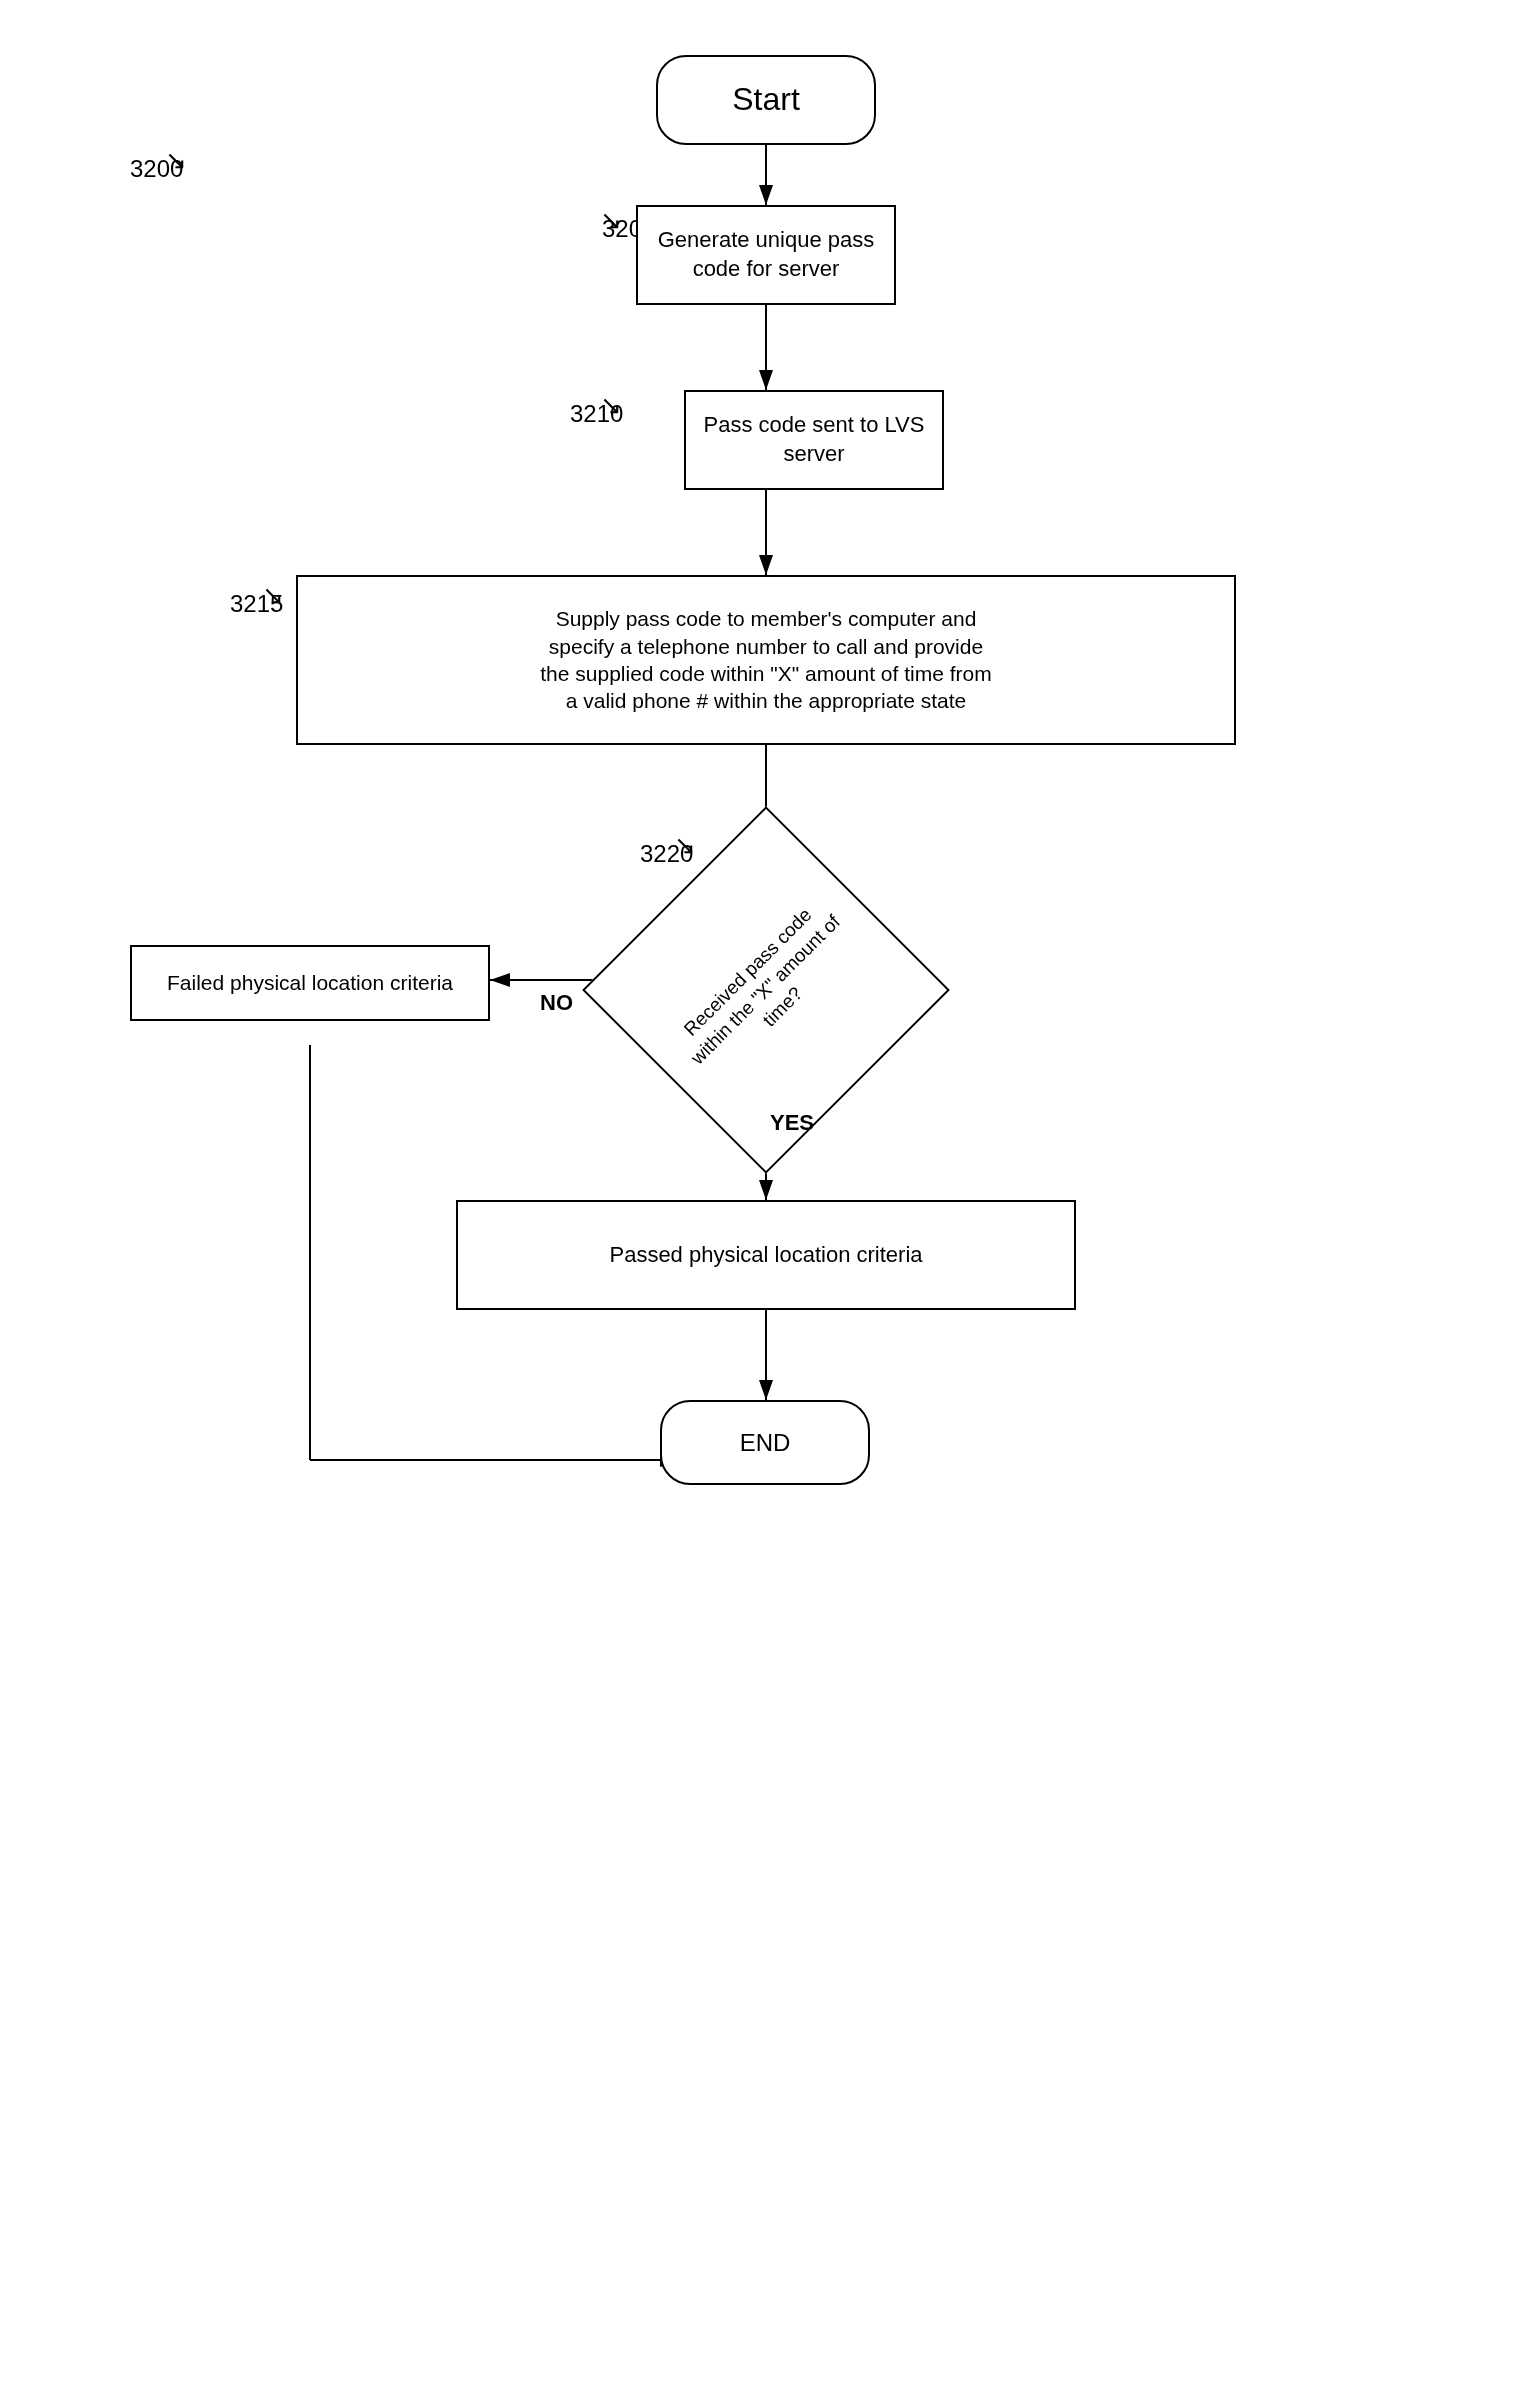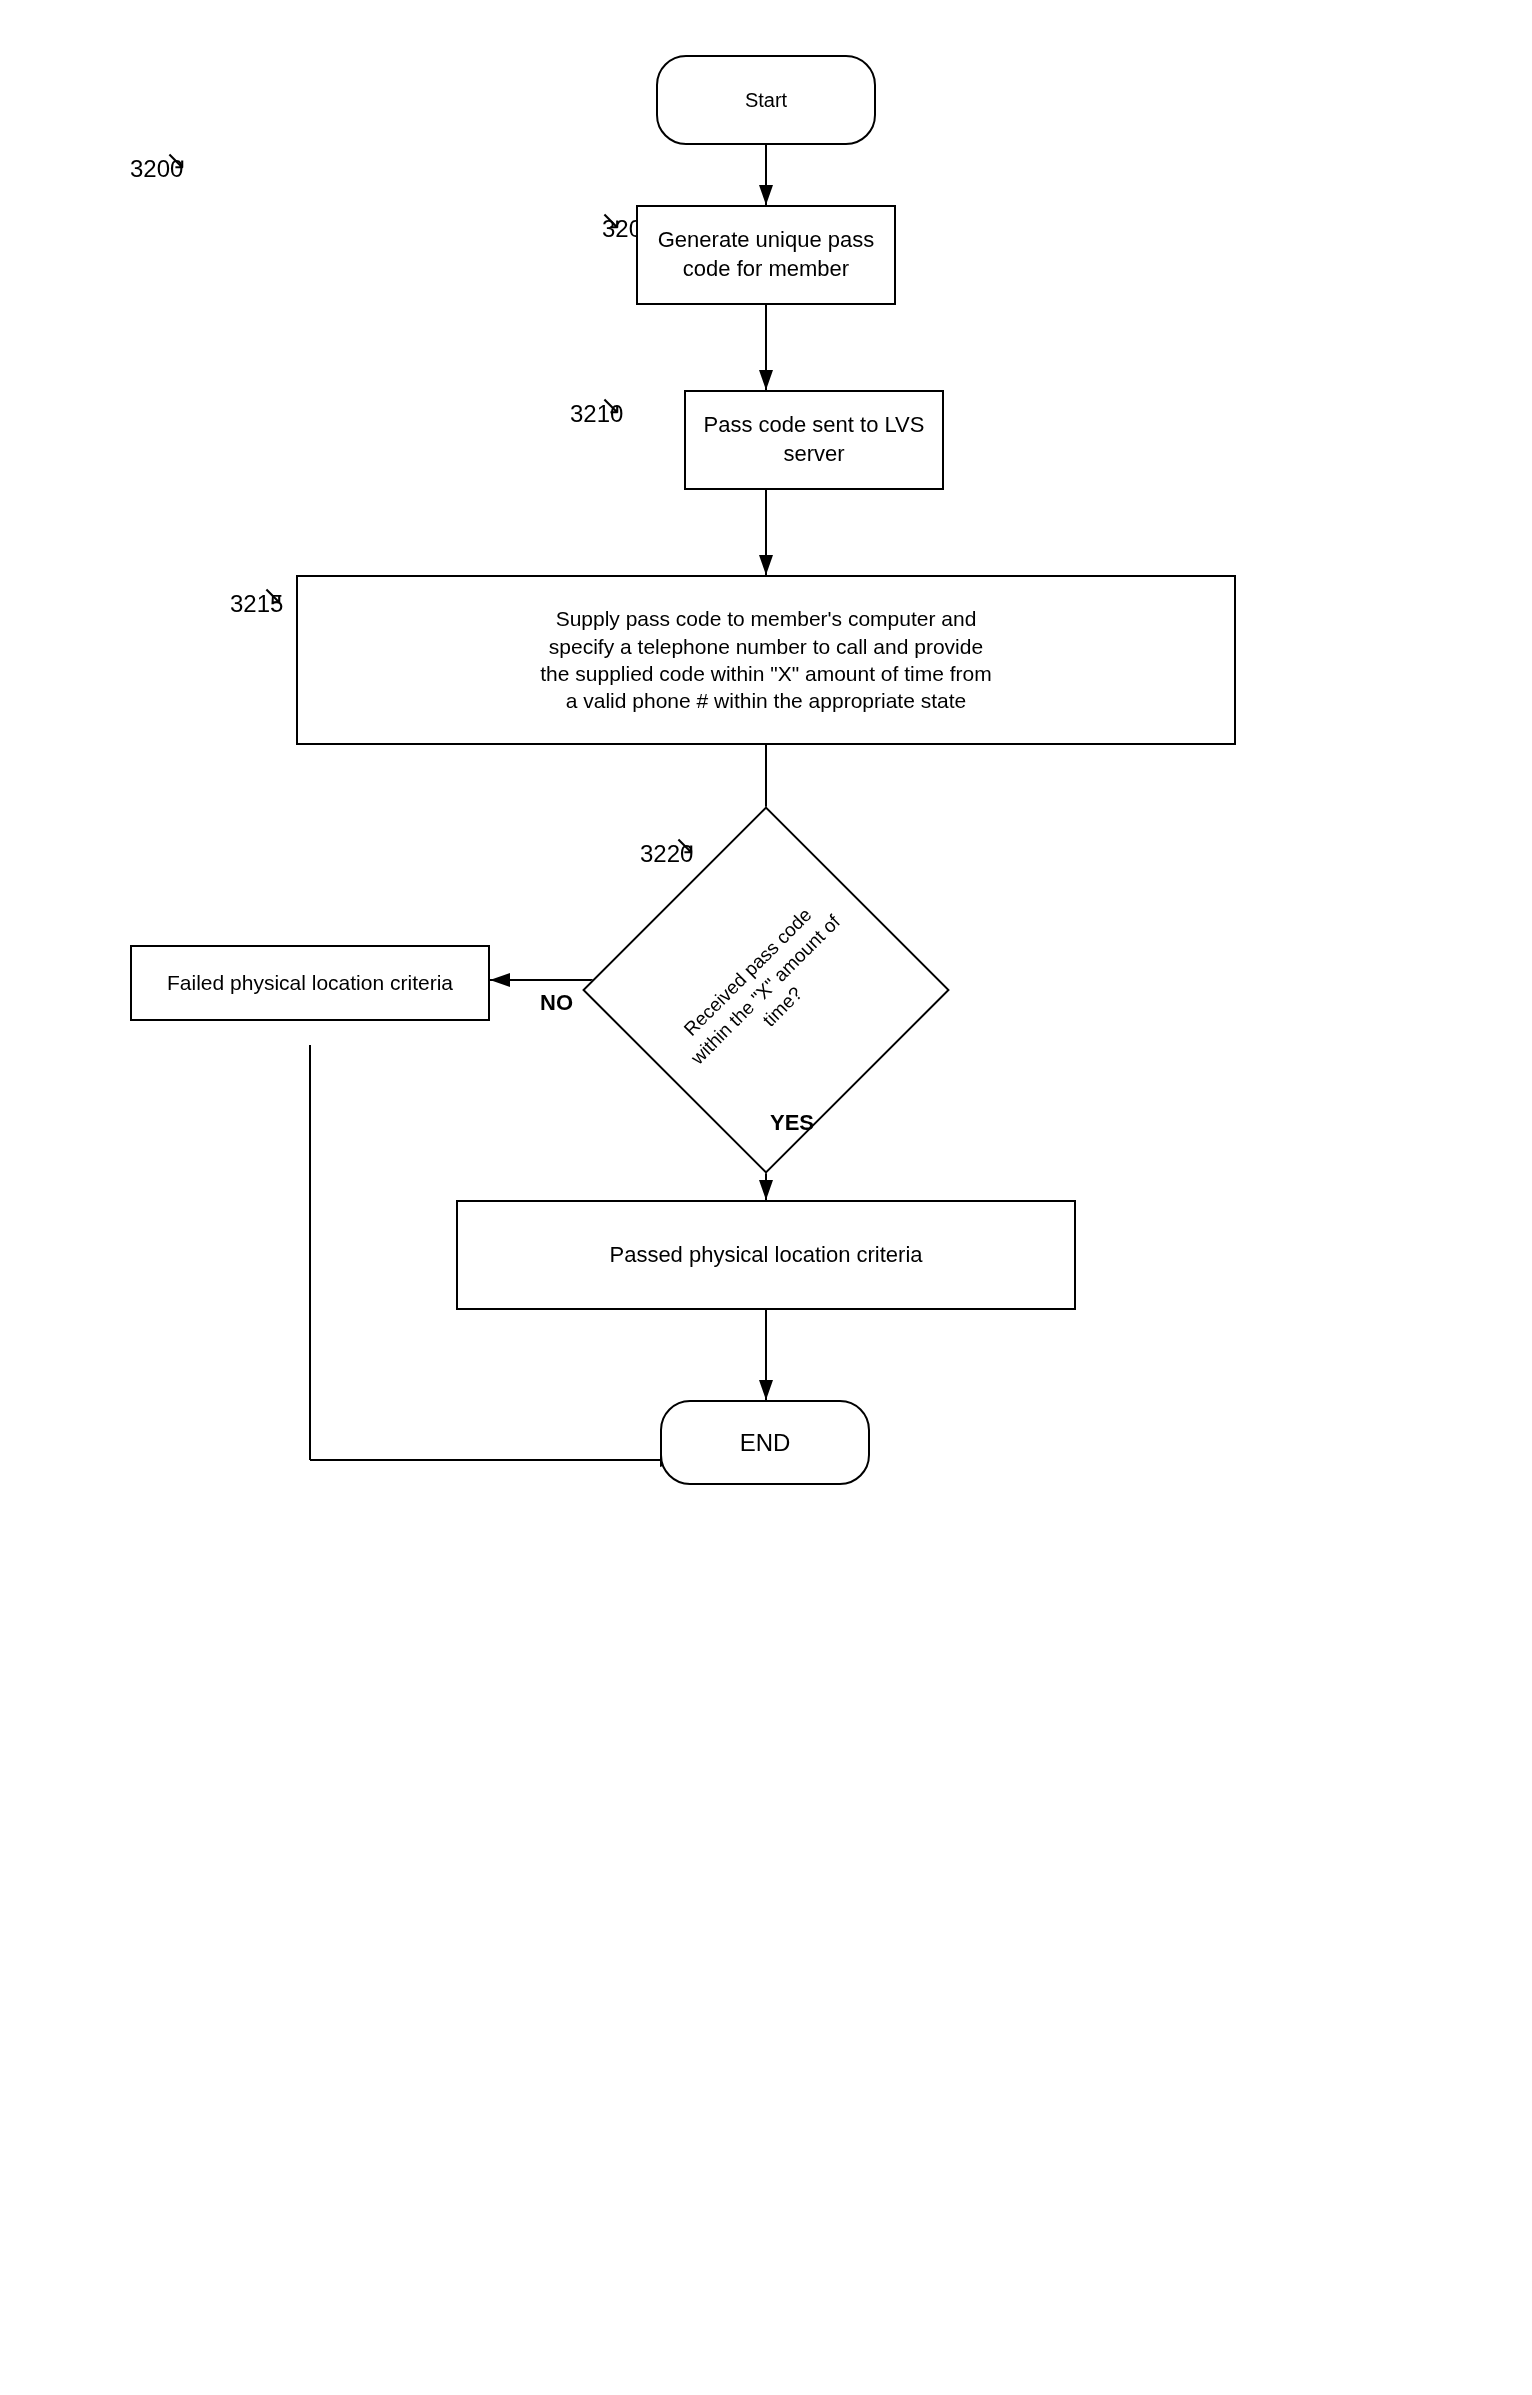--- a/index.html
+++ b/index.html
@@ -101,30 +101,30 @@
 
     <line x1="766" y1="1310" x2="766" y2="1400" stroke="#000" stroke-width="2" marker-end="url(#arrowhead)"></line>
 
     <line x1="310" y1="1045" x2="310" y2="1460" stroke="#000" stroke-width="2"></line>
     <line x1="310" y1="1460" x2="680" y2="1460" stroke="#000" stroke-width="2" marker-end="url(#arrowhead)"></line>
   </svg>
 
   <div class="ref-label" style="left:130px; top:155px;">3200</div>
   <div style="position:absolute; left:165px; top:145px; font-size:26px;">↘</div>
 
-  <div class="shape rounded-rect" style="left:656px; top:55px; width:220px; height:90px; font-size:20px;">
+  <div class="shape rounded-rect" style="left:656px; top:55px; width:220px; height:90px; font-size:32px;">
     <span>Start</span>
   </div>
 
   <div class="ref-label" style="left:570px; top:215px;margin-left:32px;">3205</div>
   <div style="position:absolute; left:600px; top:205px; font-size:26px;">↘</div>
 
   <div class="shape rectangle" style="left:636px; top:205px; width:260px; height:100px;">
     <span>Generate unique pass
-code for member</span>
+code for server</span>
   </div>
 
   <div class="ref-label" style="left:570px; top:400px;">3210</div>
   <div style="position:absolute; left:600px; top:390px; font-size:26px;">↘</div>
 
   <div class="shape rectangle" style="left:636px; top:390px; width:260px; height:100px;margin-left:48px;">
     <span>Pass code sent to
 LVS server</span>
   </div>
 

